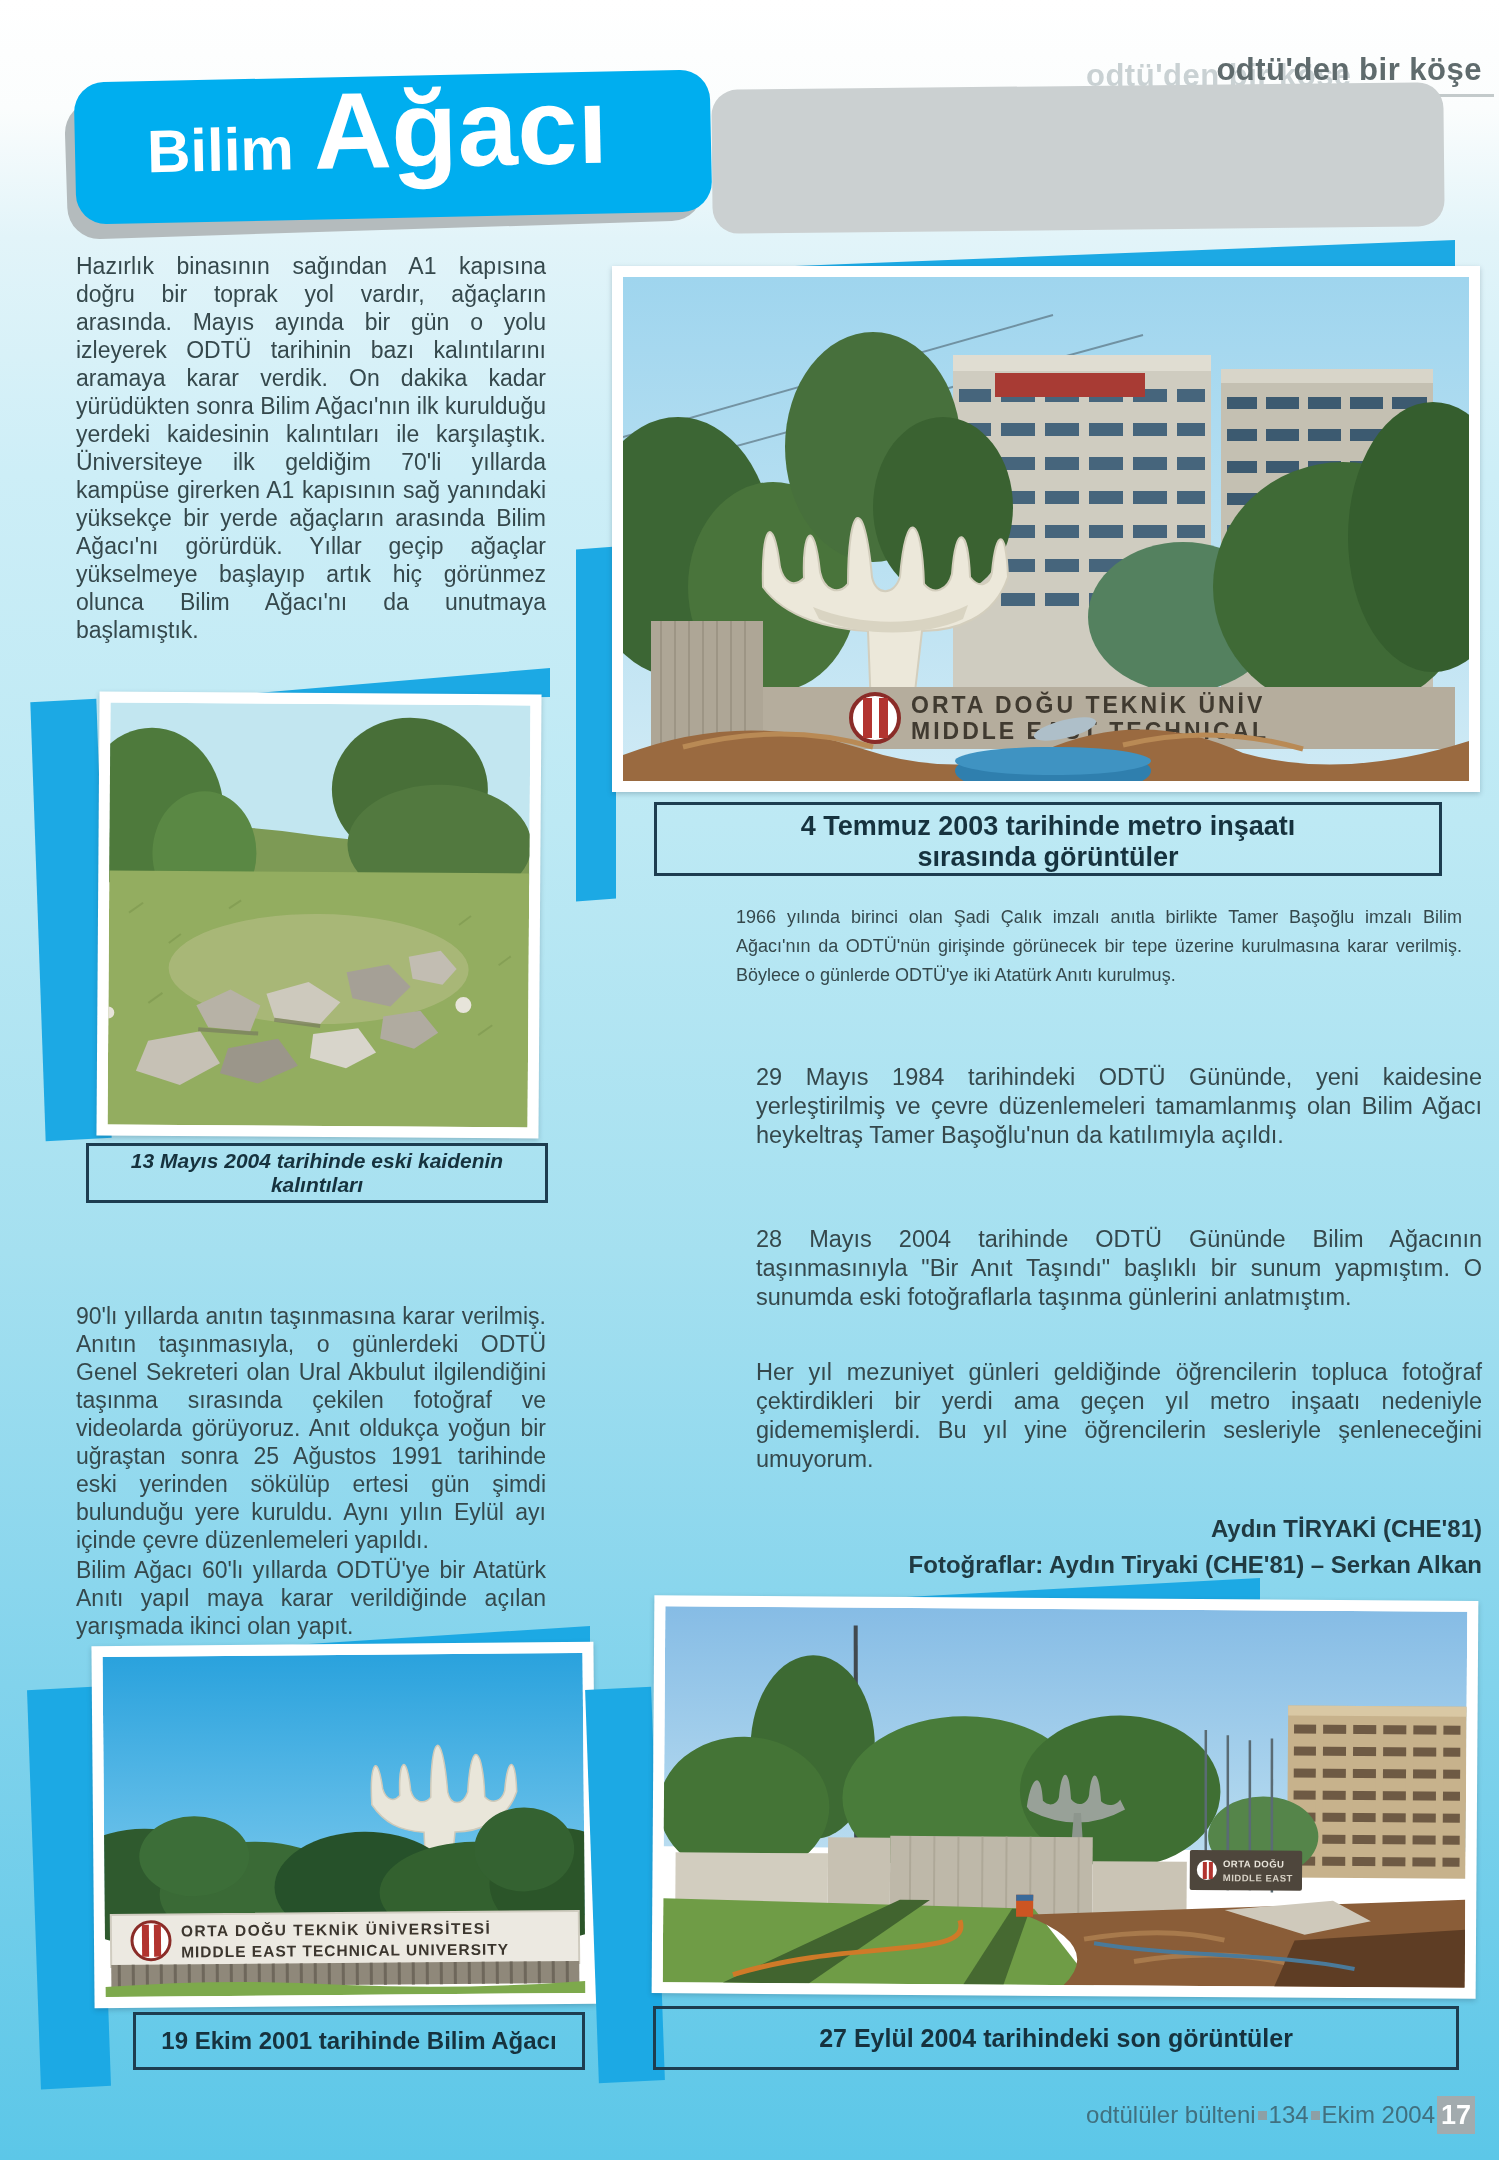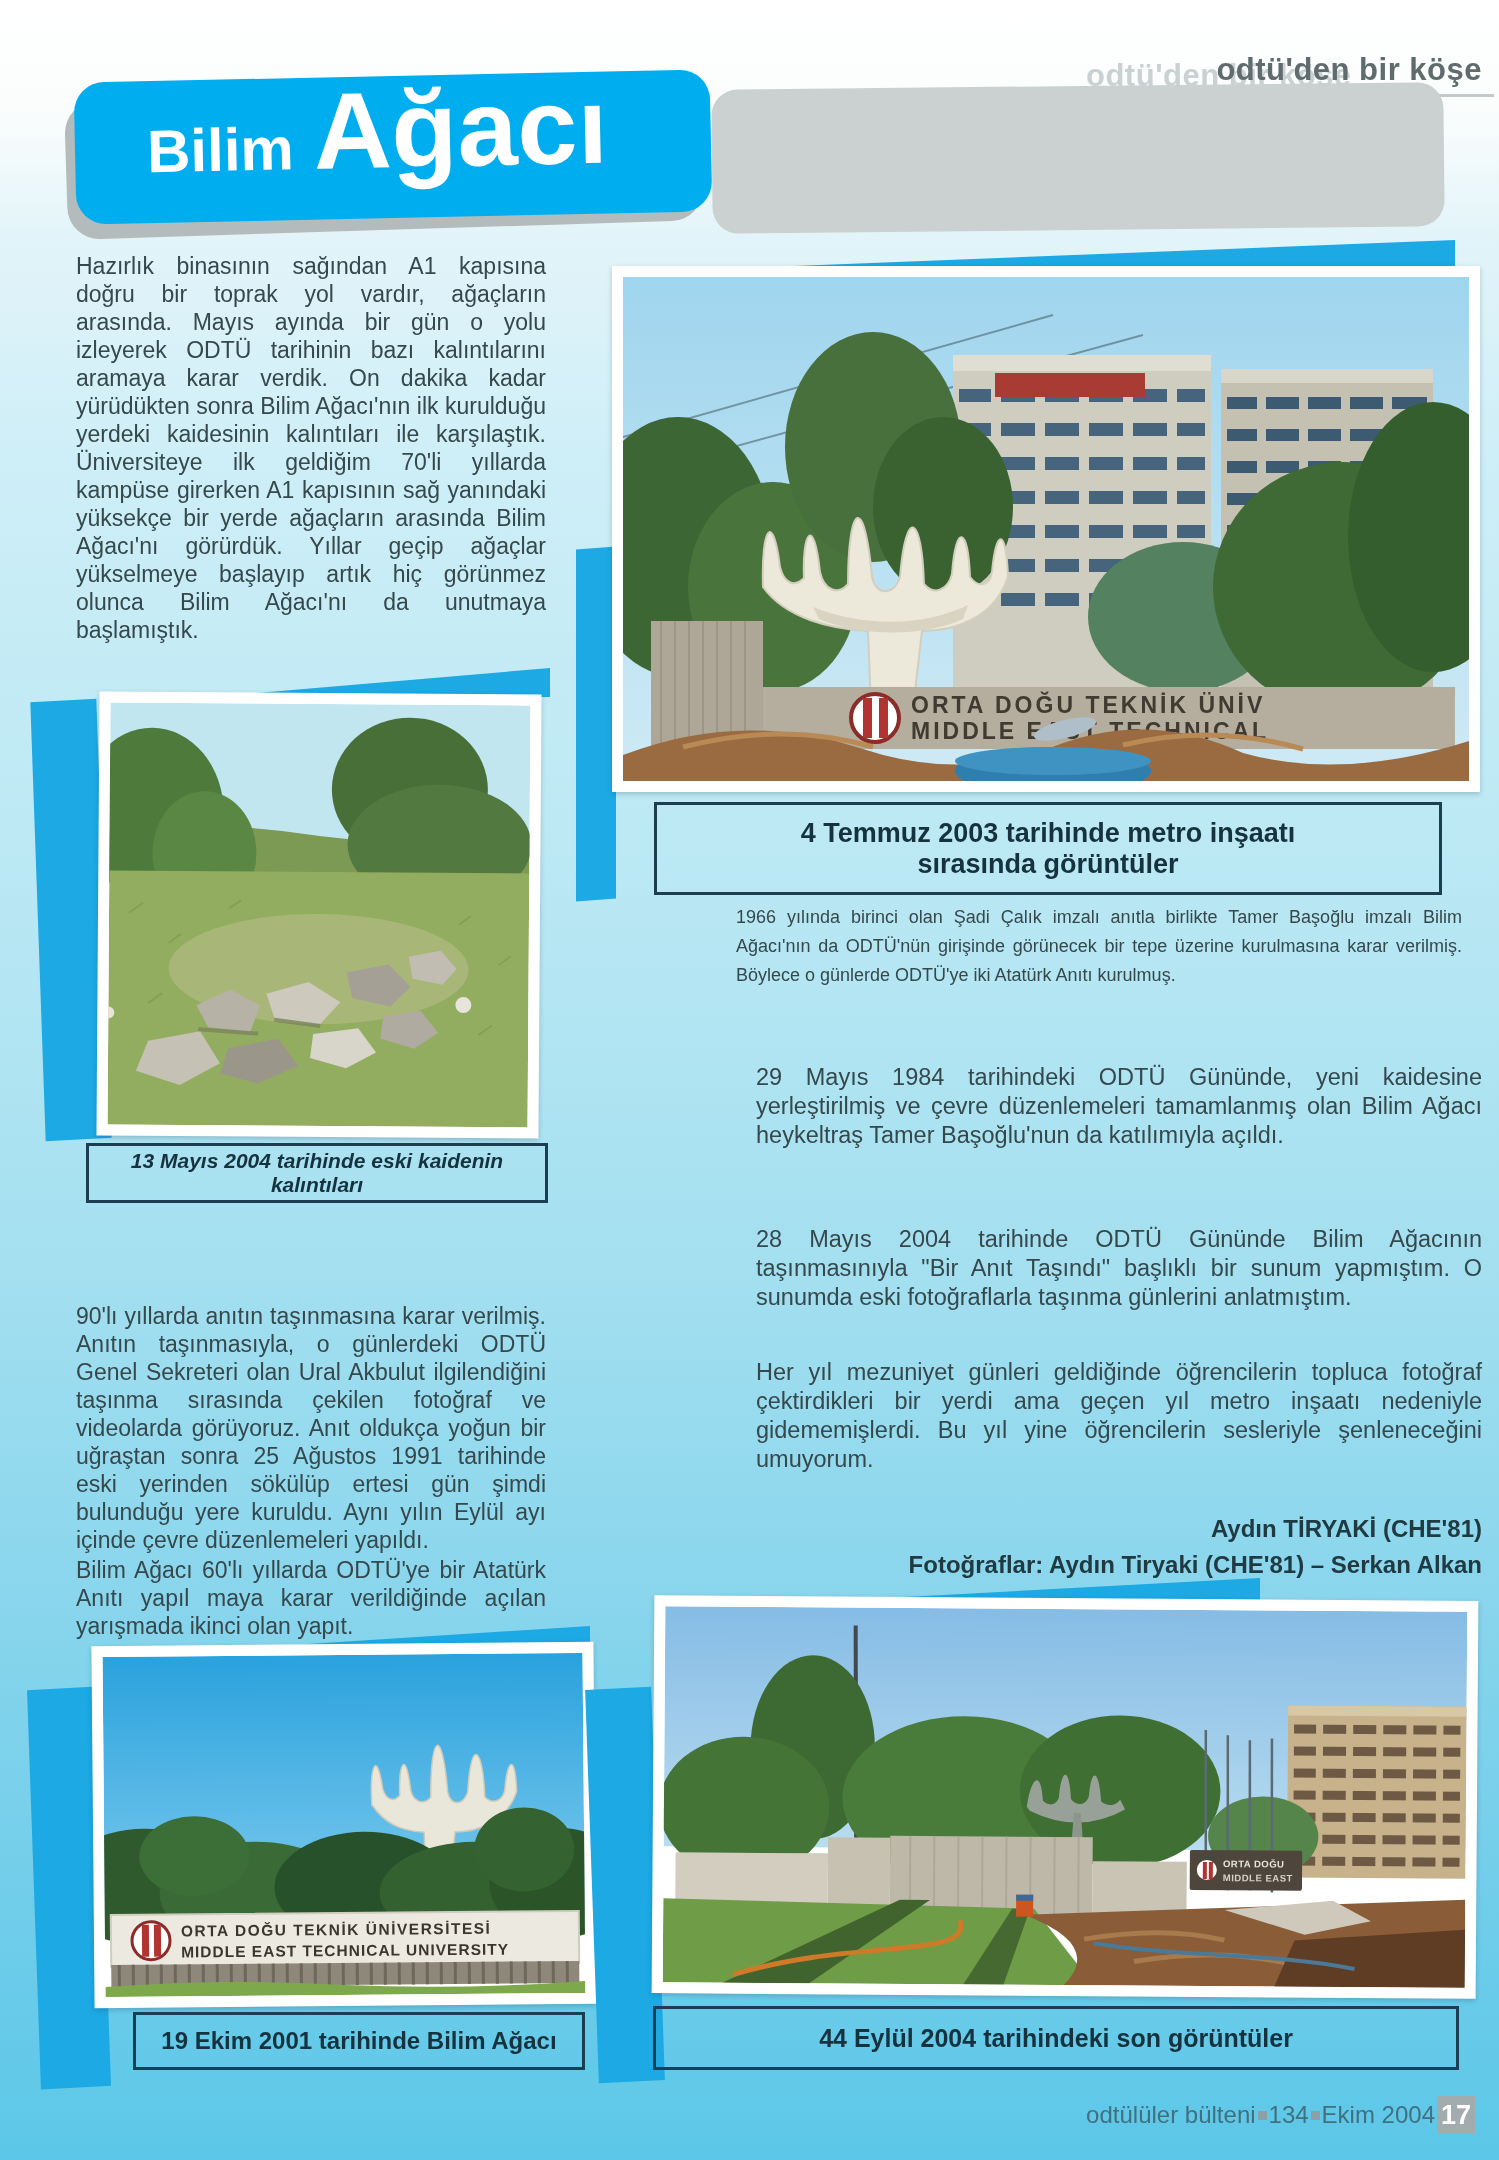--- a/index.html
+++ b/index.html
@@ -152,21 +152,21 @@
       <path d="M0,478 Q120,432 240,472 Q330,502 420,474 Q520,430 620,476 Q720,504 846,464 L846,504 L0,504 Z" fill="#9a6a40"></path>
       <path d="M60,470 Q160,444 250,470 M500,468 Q590,446 680,472" stroke="#b98a55" stroke-width="5" fill="none"></path>
 
       <g>
         <ellipse cx="430" cy="494" rx="98" ry="24" fill="#2f7fae"></ellipse>
         <ellipse cx="430" cy="484" rx="98" ry="14" fill="#3f93c2"></ellipse>
         <ellipse cx="442" cy="452" rx="32" ry="9" fill="#aebfc9" transform="rotate(-14 442 452)"></ellipse>
       </g>
     </svg>
   </div>
-  <div class="abs cap" style="left:654px;top:802px;width:788px;height:93px;font-size:27px;">
+  <div class="abs cap" style="left:654px;top:802px;width:788px;height:74px;font-size:27px;align-items:flex-end;">
     <div style="width:580px;">4 Temmuz 2003 tarihinde metro inşaatı sırasında görüntüler</div>
   </div>
 
   <div class="abs deco" style="left:38px;top:700px;width:66px;height:440px;transform:skewY(-3deg) skewX(2deg);"></div>
   <div class="abs deco" style="left:150px;top:668px;width:400px;height:34px;clip-path:polygon(0 100%,100% 0,100% 85%);"></div>
   <div class="abs frame" style="left:98px;top:693px;width:442px;height:444px;transform:rotate(.4deg);">
     <svg viewBox="0 0 420 422" preserveAspectRatio="none">
       <rect x="0" y="0" width="420" height="175" fill="#c2e6f0"></rect>
       <path d="M0,130 Q100,115 210,132 Q320,145 420,128 L420,180 L0,180 Z" fill="#7d9a55"></path>
       <g>
@@ -379,21 +379,21 @@
         <path d="M630,330 L800,318 L800,376 L610,376 Z" fill="#5e3d24"></path>
         <path d="M420,330 Q500,316 560,330 M470,352 Q550,338 620,352" stroke="#a87a4c" stroke-width="5" fill="none"></path>
       </g>
       <rect x="352" y="286" width="17" height="22" fill="#cc5522"></rect>
       <rect x="352" y="286" width="17" height="6" fill="#3a6a9a"></rect>
       <path d="M70,368 C190,330 310,352 296,312" stroke="#cf7a28" stroke-width="5" fill="none"></path>
       <path d="M430,334 C520,348 610,342 690,358" stroke="#4a7a9a" stroke-width="4" fill="none"></path>
     </svg>
   </div>
   <div class="abs cap" style="left:653px;top:2006px;width:806px;height:64px;font-size:25px;">
-    <div>44 Eylül 2004 tarihindeki son görüntüler</div>
+    <div>27 Eylül 2004 tarihindeki son görüntüler</div>
   </div>
 
   <div class="abs footer" style="right:24px;top:2096px;">
     <span>odtülüler bülteni</span>
     <span class="sqdot"></span>
     <span>134</span>
     <span class="sqdot"></span>
     <span>Ekim 2004</span>
     <span class="pagebadge">17</span>
   </div>

